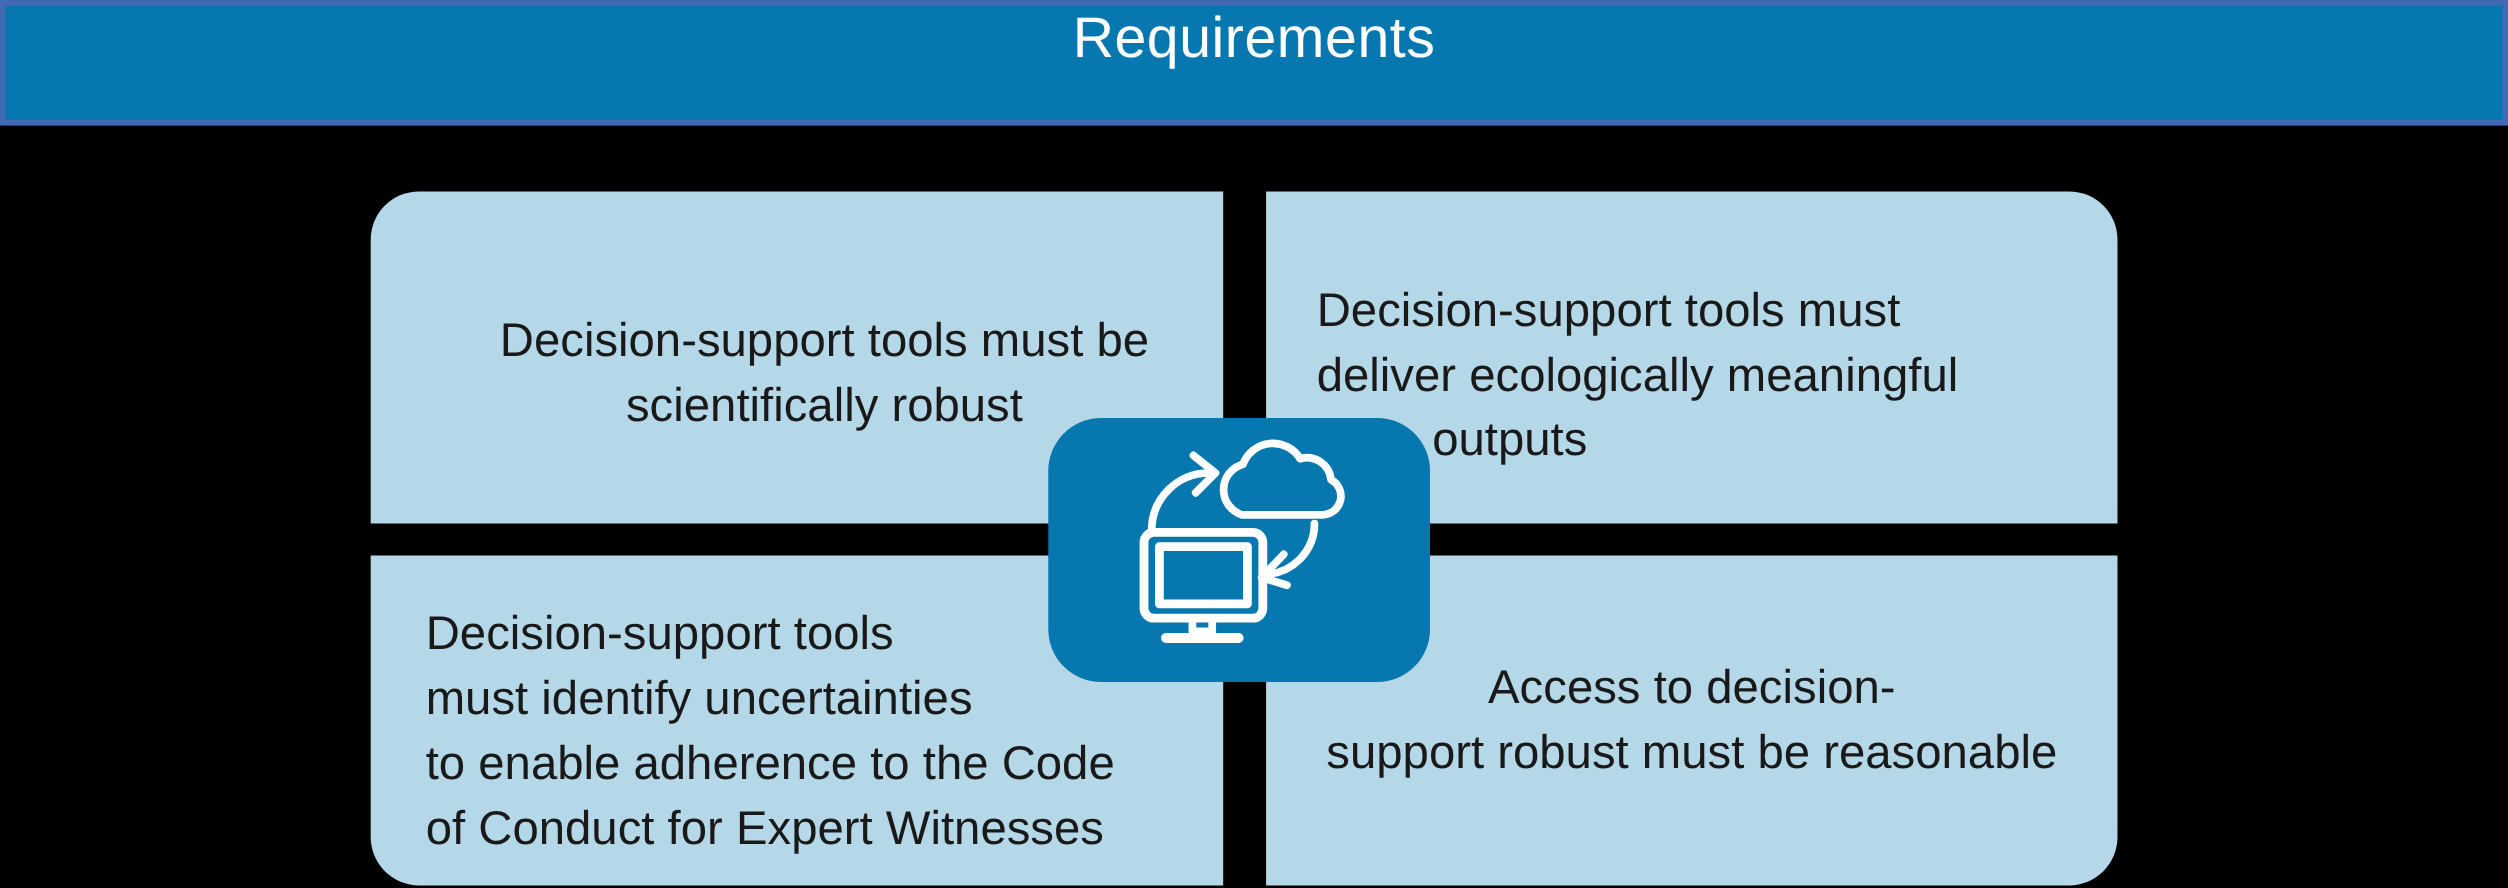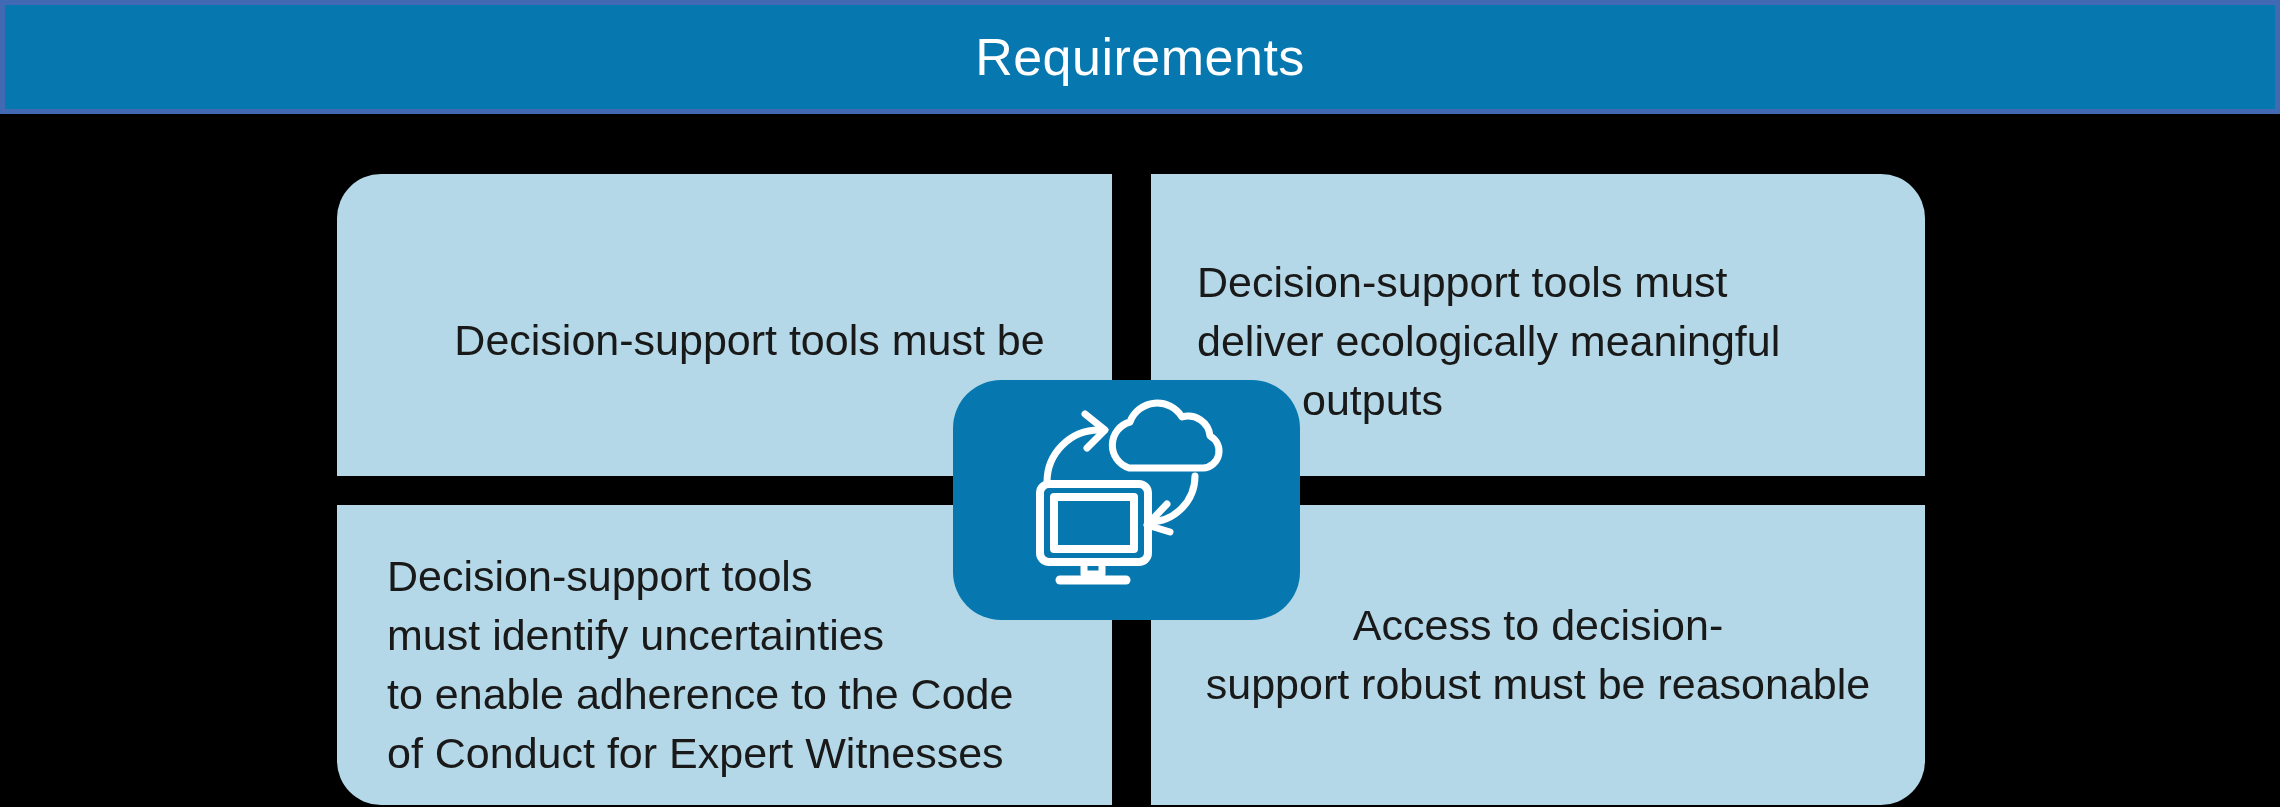--- a/index.html
+++ b/index.html
@@ -3,21 +3,21 @@
 <meta charset="utf-8">
 <style>
   html,body{margin:0;padding:0;background:#000;}
   .canvas{
     position:relative;width:2280px;height:807px;background:#000;
     font-family:"Liberation Sans",sans-serif;overflow:hidden;
   }
   .header{
     position:absolute;left:0;top:0;width:2280px;height:114px;
     background:#0778AF;border:5px solid #4169B4;box-sizing:border-box;
-    display:flex;align-items:center;justify-content:center;
+    display:flex;align-items:flex-start;justify-content:center;
   }
   .header-title{color:#ffffff;font-size:52px;letter-spacing:.5px;}
   .quad{
     position:absolute;background:#B4D8E7;color:#191919;
     font-size:43px;line-height:59px;box-sizing:border-box;
     display:flex;flex-direction:column;justify-content:center;
   }
   .quad .line{white-space:nowrap;}
   #quad-tl{left:337px;top:174px;width:775px;height:302px;border-radius:44px 0 0 0;padding-left:50px;padding-top:30px;align-items:center;}
   #quad-tr{left:1151px;top:174px;width:774px;height:302px;border-radius:0 44px 0 0;padding-left:46px;padding-top:32px;}
@@ -34,20 +34,21 @@
 <body>
 
 <div class="canvas">
 
   <div class="header">
     <span class="header-title">Requirements</span>
   </div>
 
   <div class="quad" id="quad-tl">
     <div class="line">Decision-support tools must be</div>
+    <div class="line">scientifically robust</div>
   </div>
 
   <div class="quad" id="quad-bl">
     <div class="line">Decision-support tools</div>
     <div class="line">must identify uncertainties</div>
     <div class="line">to enable adherence to the Code</div>
     <div class="line">of Conduct for Expert Witnesses</div>
   </div>
 
   <div class="quad" id="quad-tr">

